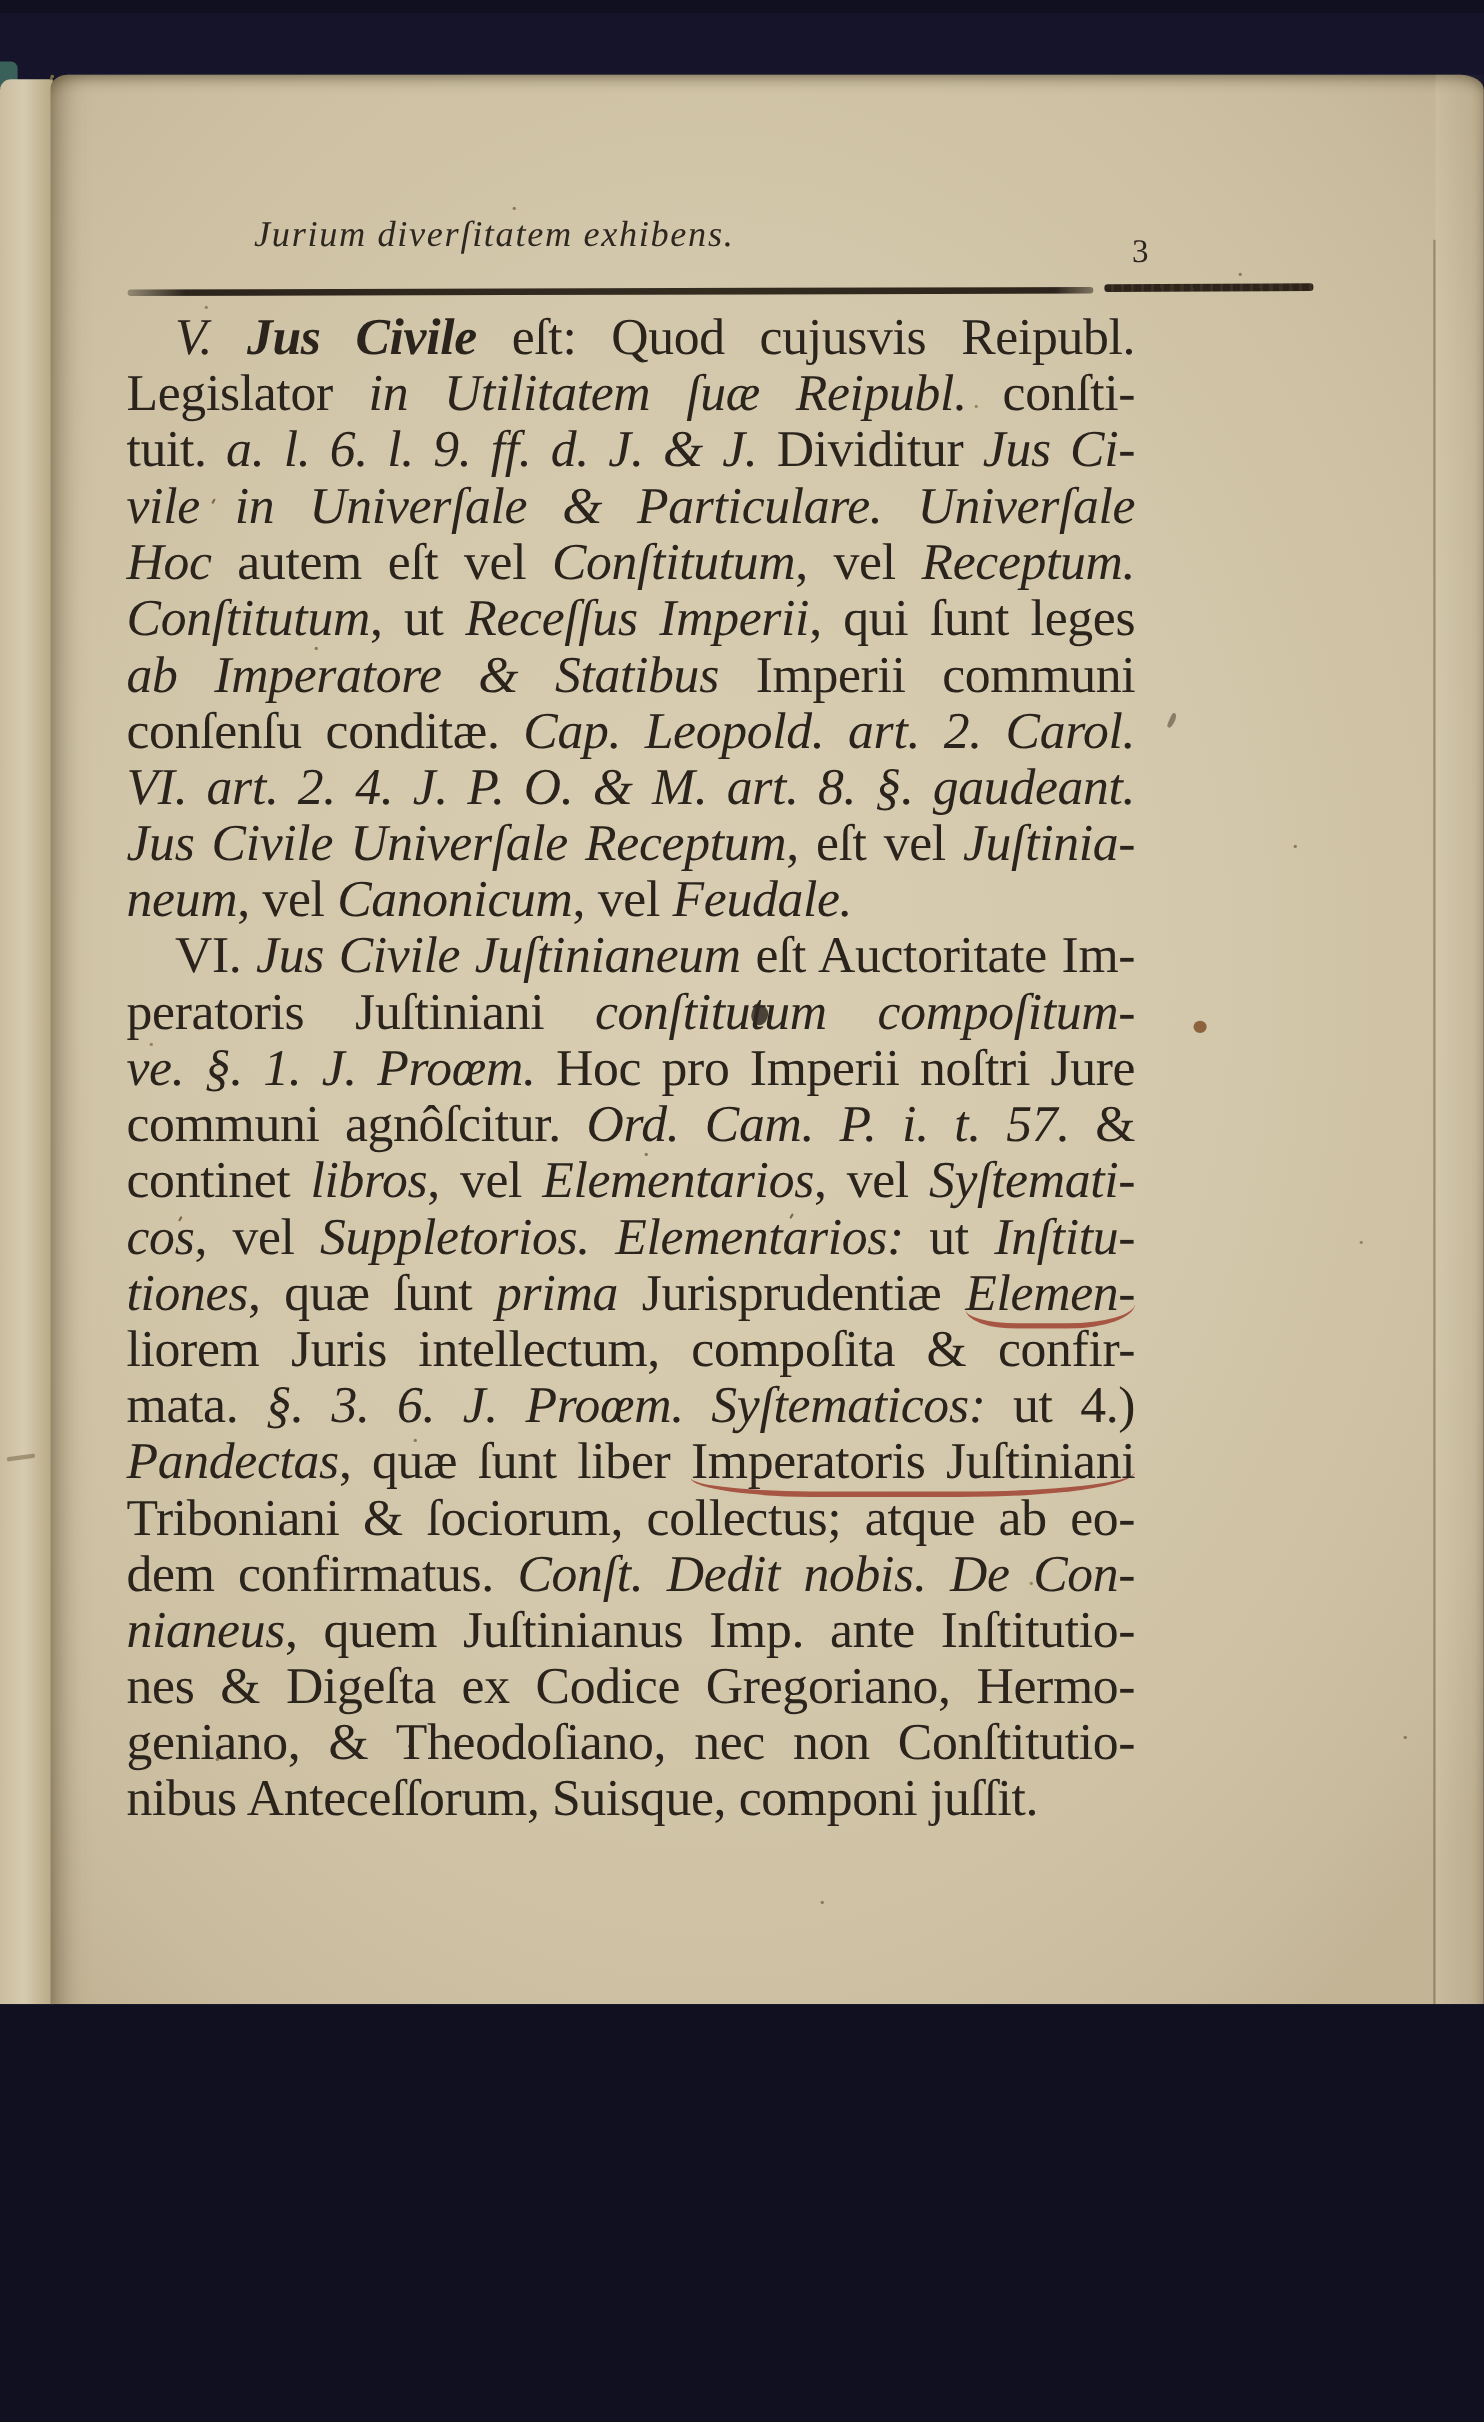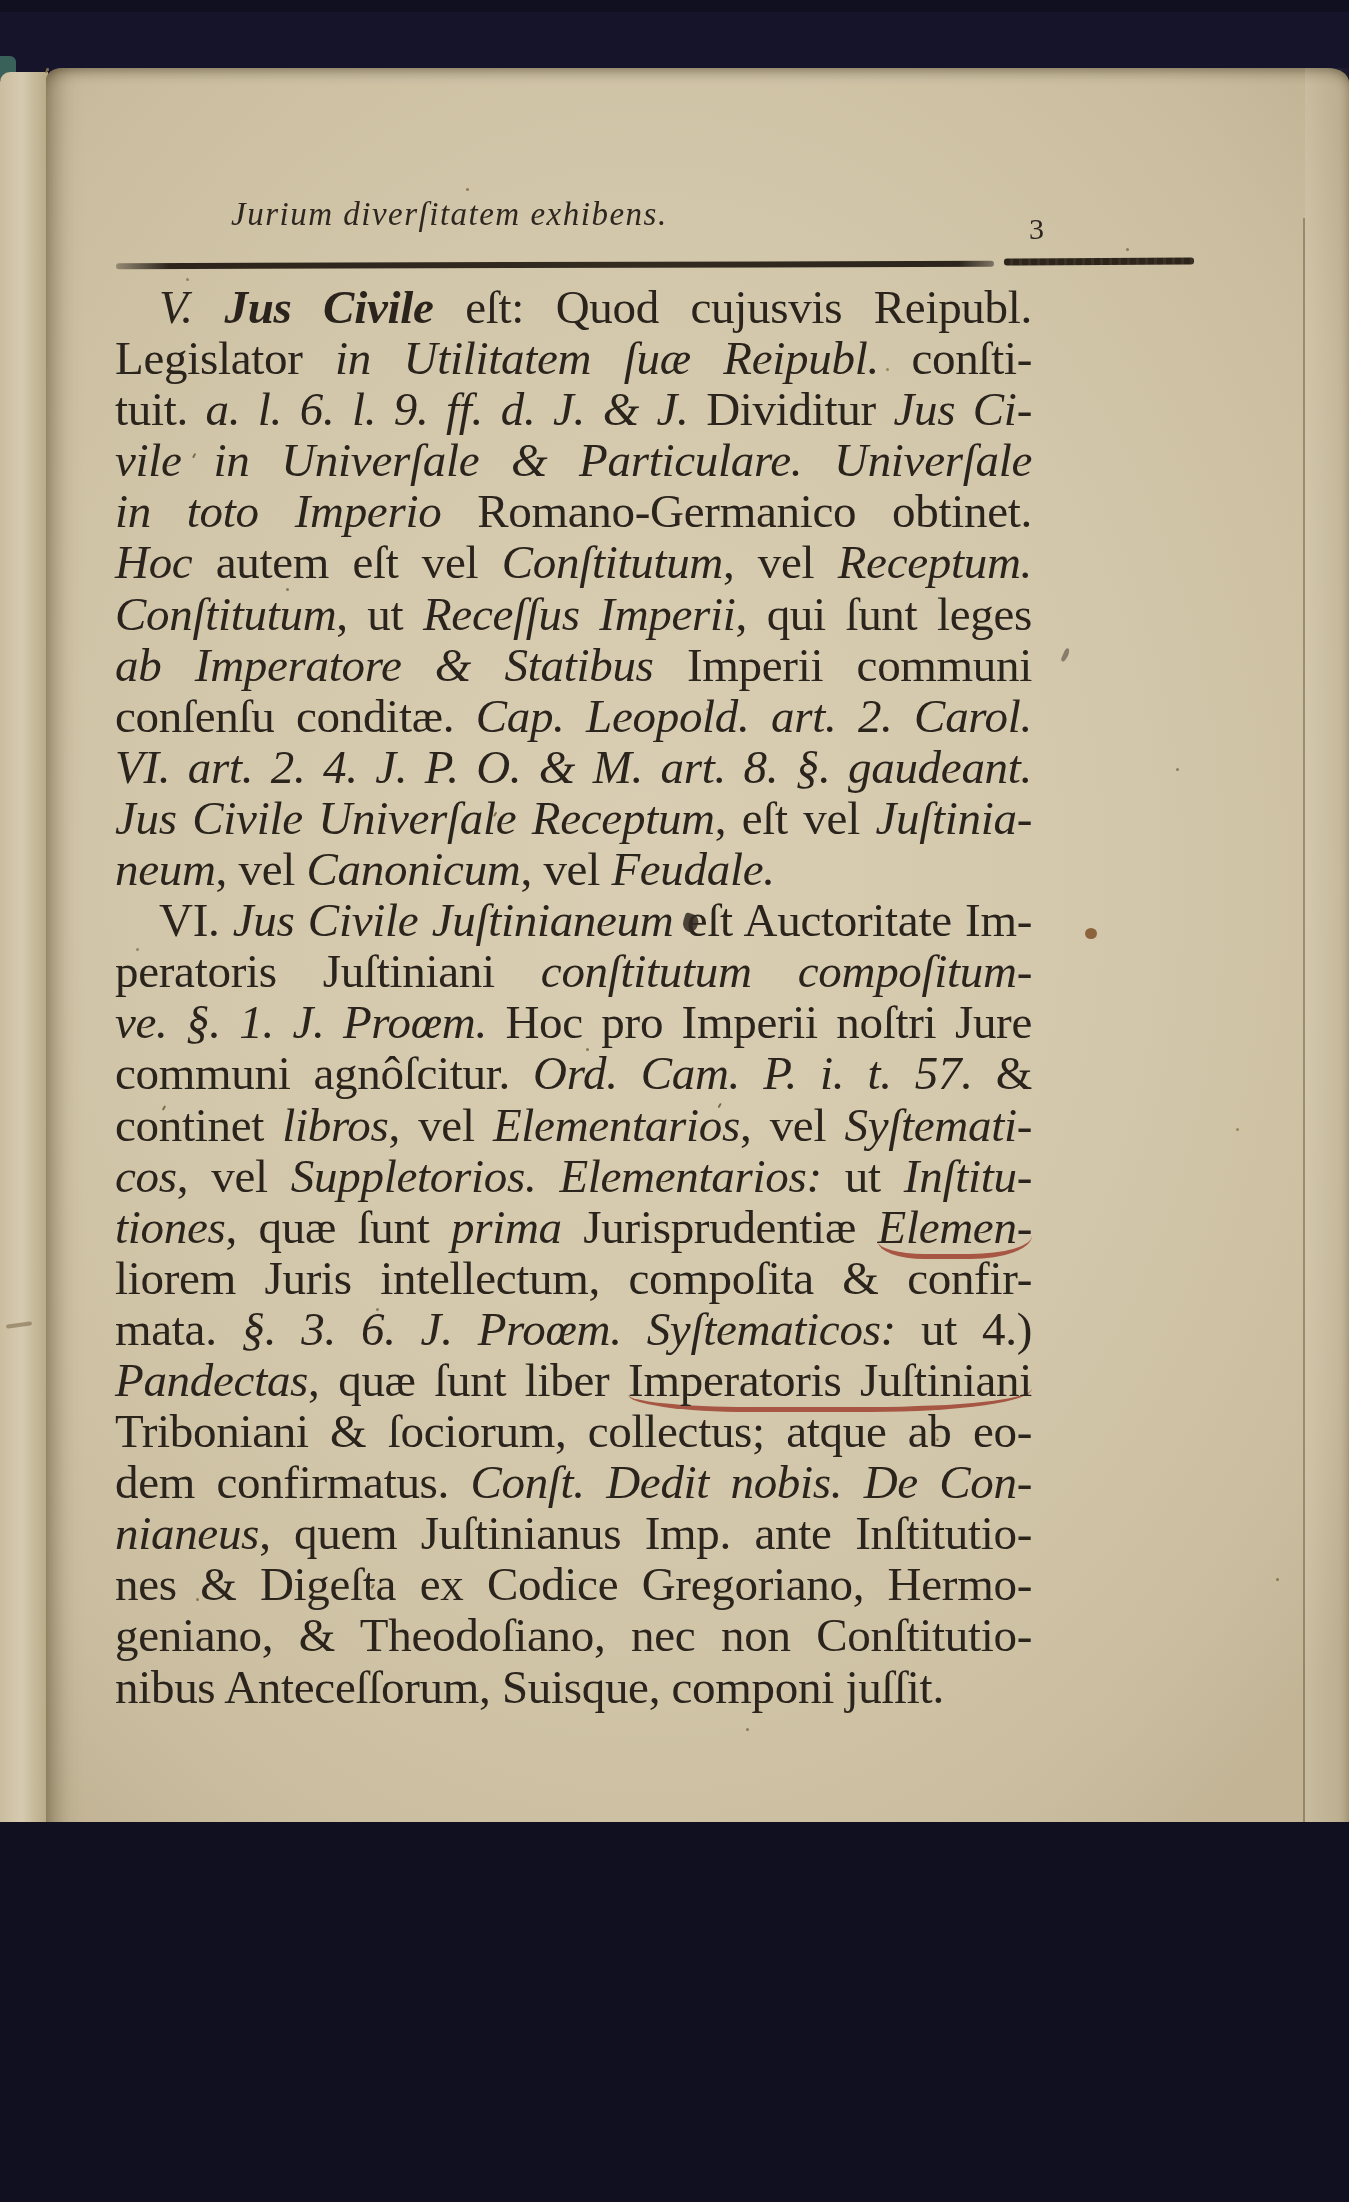--- a/index.html
+++ b/index.html
@@ -110,21 +110,20 @@
       <div class="page-number">3</div>
     </div>
     <div class="rule-main"></div>
     <div class="rule-right"></div>
 
     <div class="text-block">
         <div class="line indent"><span class="seg-i">V. </span><span class="seg-bi">Jus Civile</span><span class="seg-r"> eſt: Quod cujusvis Reipubl.</span></div>
         <div class="line"><span class="seg-r">Legislator </span><span class="seg-i">in Utilitatem ſuæ Reipubl.</span><span class="seg-r"> conſti-</span></div>
         <div class="line"><span class="seg-r">tuit. </span><span class="seg-i">a. l. 6. l. 9. ff. d. J. &amp; J.</span><span class="seg-r"> Dividitur </span><span class="seg-i">Jus Ci-</span></div>
         <div class="line"><span class="seg-i">vile in Univerſale &amp; Particulare. Univerſale</span></div>
-        <div class="line"><span class="seg-i">in toto Imperio </span><span class="seg-r">Romano-Germanico obtinet.</span></div>
         <div class="line"><span class="seg-i">Hoc </span><span class="seg-r">autem eſt vel </span><span class="seg-i">Conſtitutum</span><span class="seg-r">, vel </span><span class="seg-i">Receptum.</span></div>
         <div class="line"><span class="seg-i">Conſtitutum</span><span class="seg-r">, ut </span><span class="seg-i">Receſſus Imperii</span><span class="seg-r">, qui ſunt leges</span></div>
         <div class="line"><span class="seg-i">ab Imperatore &amp; Statibus </span><span class="seg-r">Imperii communi</span></div>
         <div class="line"><span class="seg-r">conſenſu conditæ. </span><span class="seg-i">Cap. Leopold. art. 2. Carol.</span></div>
         <div class="line"><span class="seg-i">VI. art. 2. 4. J. P. O. &amp; M. art. 8. §. gaudeant.</span></div>
         <div class="line"><span class="seg-i">Jus Civile Univerſale Receptum</span><span class="seg-r">, eſt vel </span><span class="seg-i">Juſtinia-</span></div>
         <div class="line nofill"><span class="seg-i">neum</span><span class="seg-r">, vel </span><span class="seg-i">Canonicum</span><span class="seg-r">, vel </span><span class="seg-i">Feudale.</span></div>
         <div class="line indent"><span class="seg-r">VI. </span><span class="seg-i">Jus Civile Juſtinianeum </span><span class="seg-r">eſt Auctoritate Im-</span></div>
         <div class="line"><span class="seg-r">peratoris Juſtiniani </span><span class="seg-i">conſtitutum compoſitum-</span></div>
         <div class="line"><span class="seg-i">ve. §. 1. J. Proœm. </span><span class="seg-r">Hoc pro Imperii noſtri Jure</span></div>

